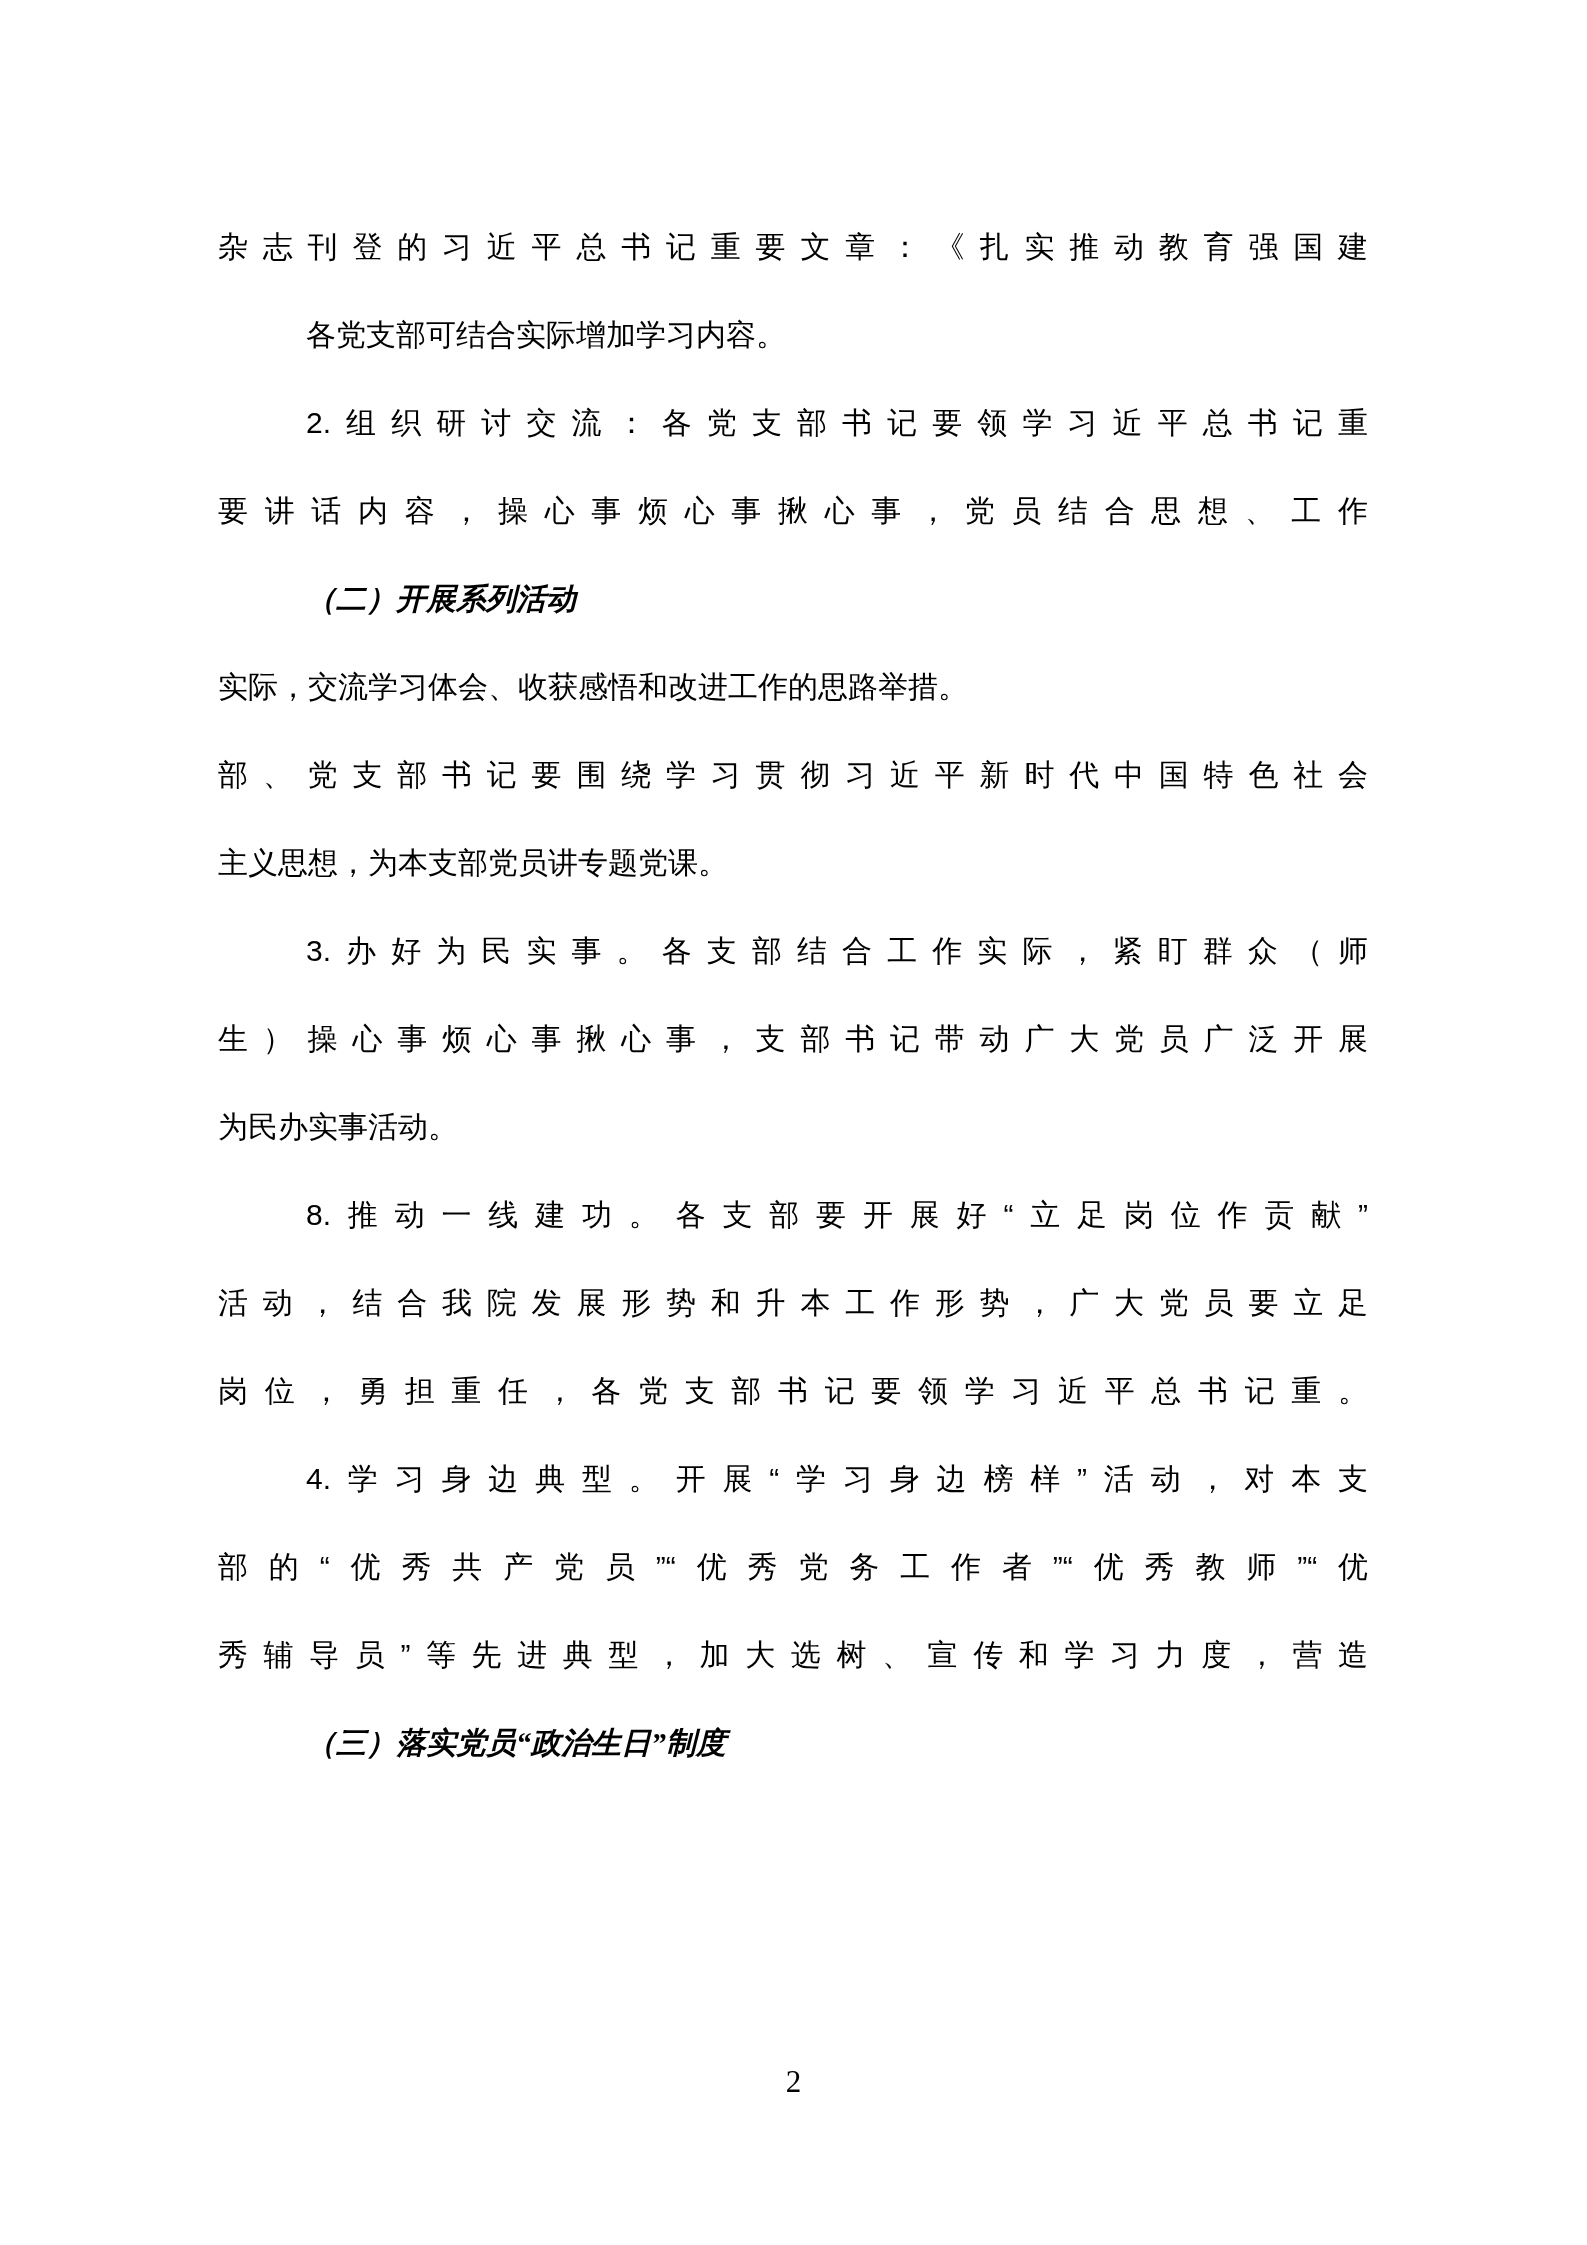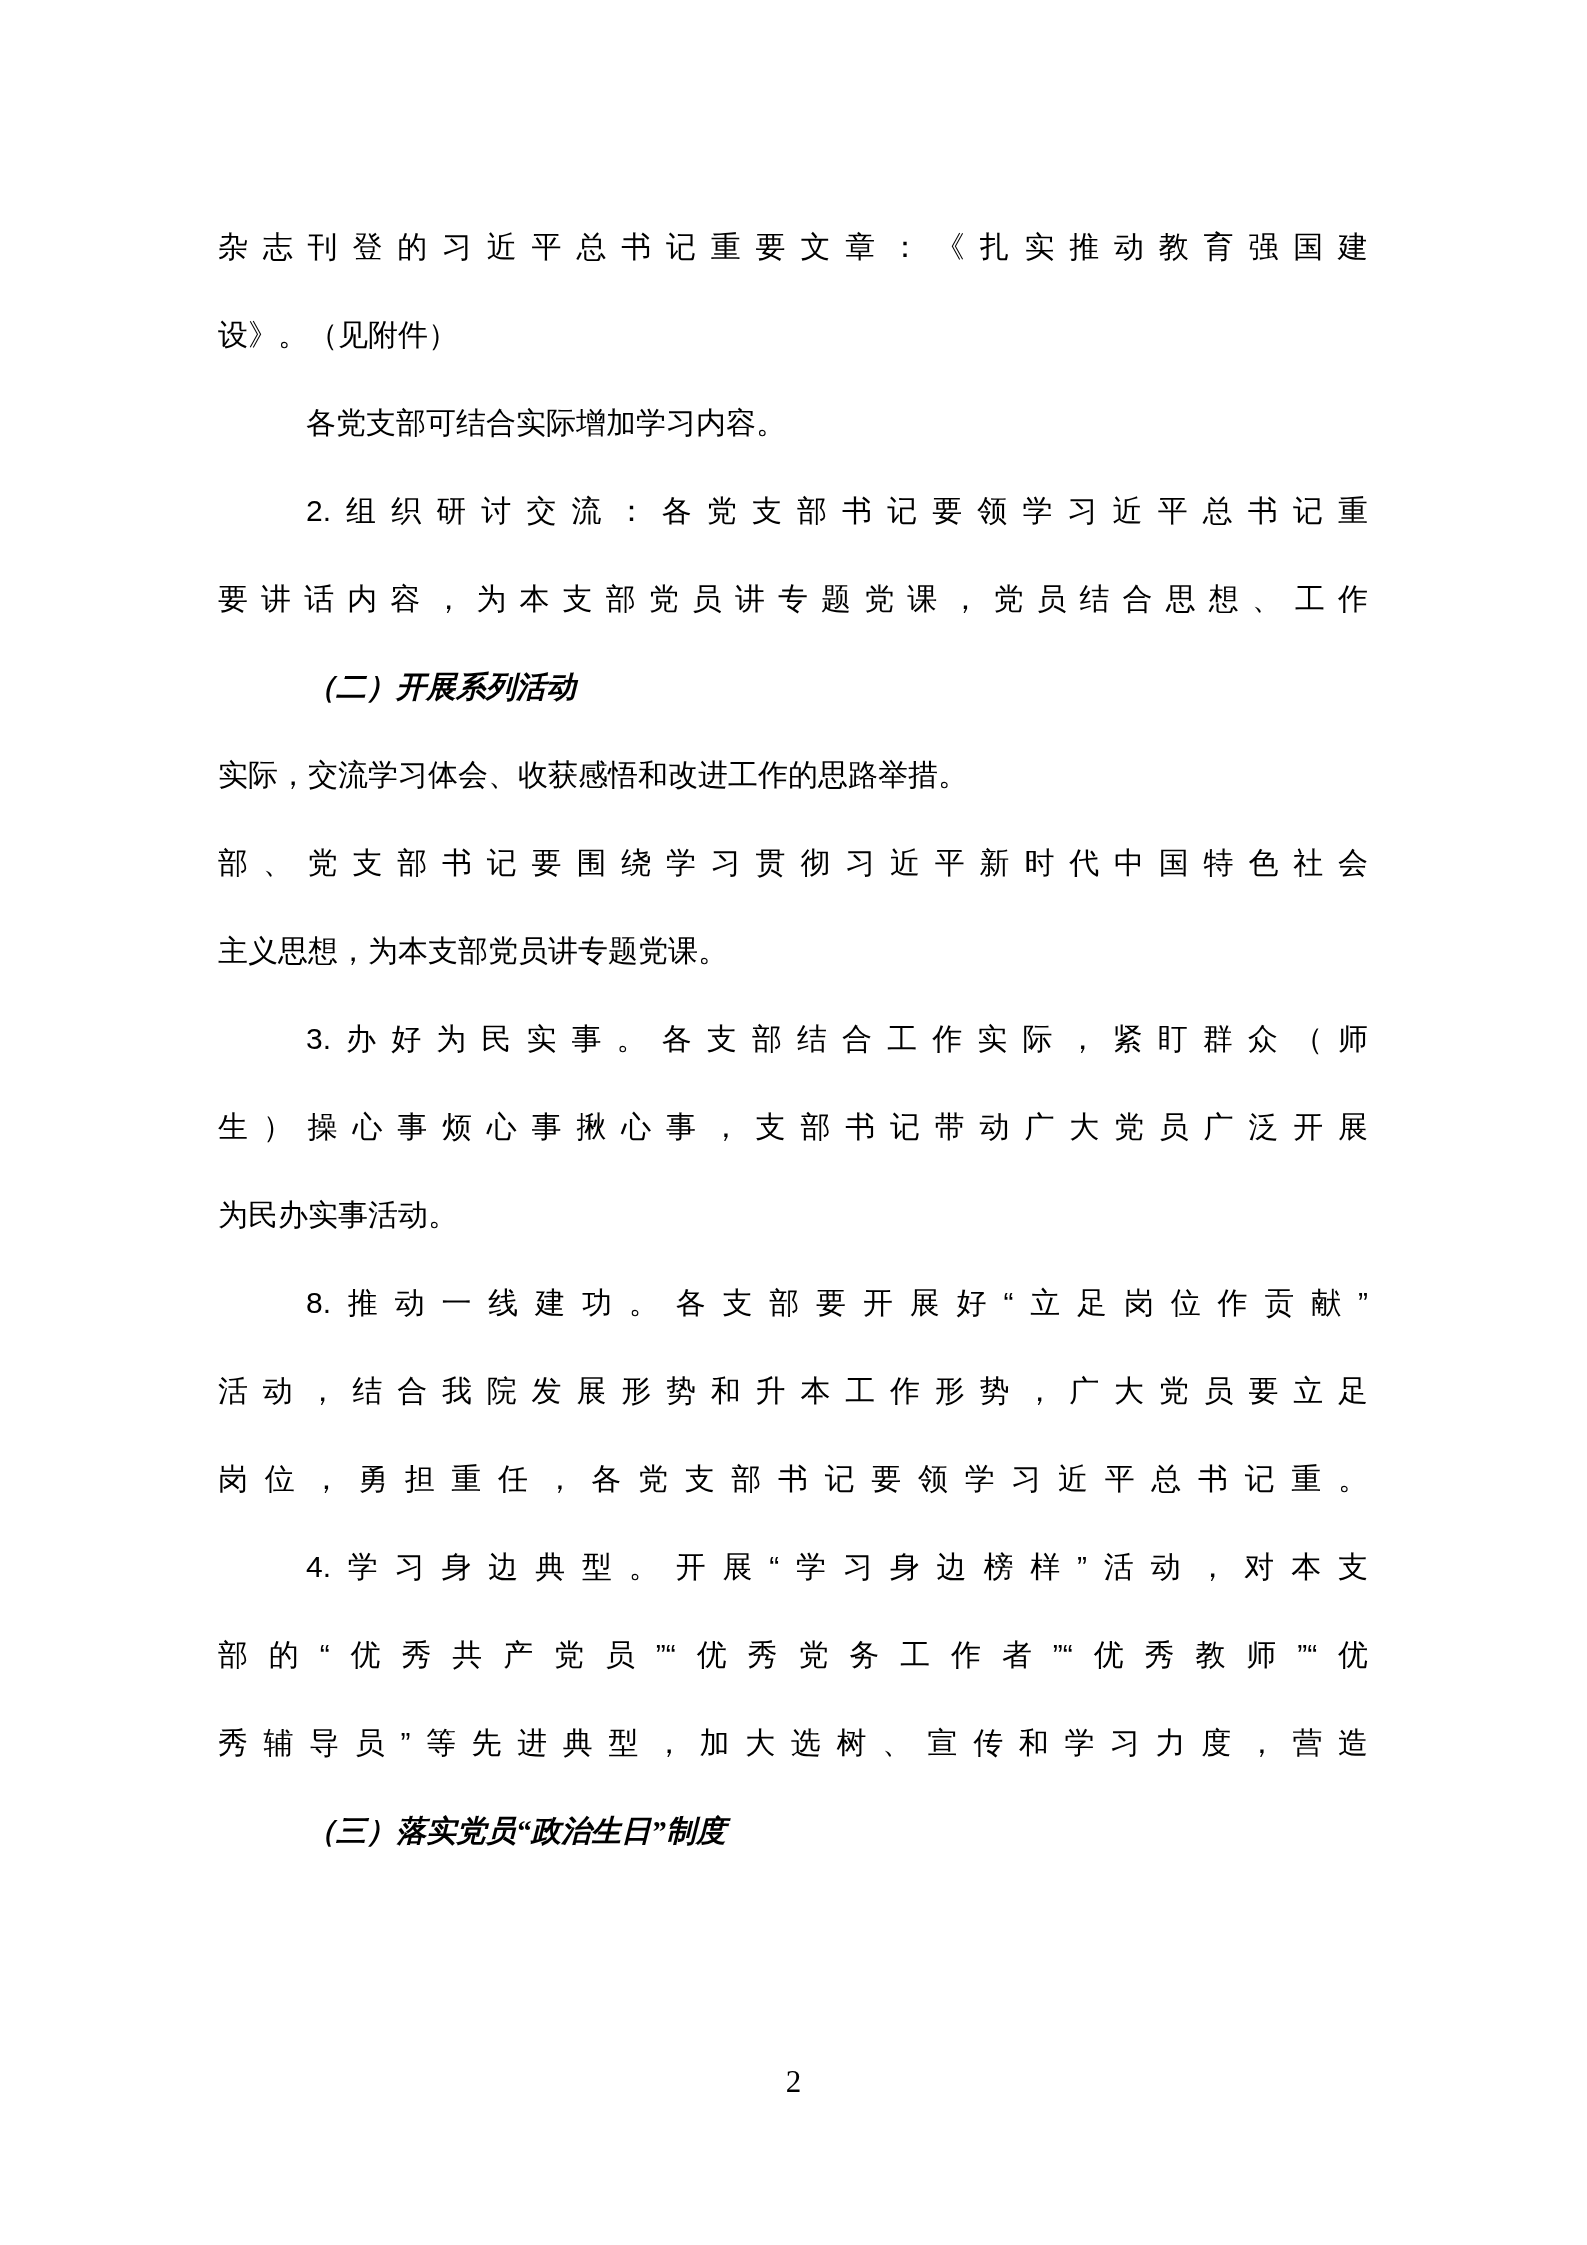--- a/index.html
+++ b/index.html
@@ -54,24 +54,23 @@
     line-height: 40px;
     color: var(--ink, #000000);
   }
 </style>
 </head>
 <body>
 
 <div class="page">
   <div class="text-block">
       <div class="line fill">杂志刊登的习近平总书记重要文章：《扎实推动教育强国建</div>
-      <div class="line">设》。（见附件）</div>
       <div class="line first">各党支部可结合实际增加学习内容。</div>
       <div class="line fill first">2.组织研讨交流：各党支部书记要领学习近平总书记重</div>
-      <div class="line fill">要讲话内容，为本支部党员讲专题党课，党员结合思想、工作</div>
+      <div class="line fill">要讲话内容，操心事烦心事揪心事，党员结合思想、工作</div>
       <div class="line first heading">（二）开展系列活动</div>
       <div class="line">实际，交流学习体会、收获感悟和改进工作的思路举措。</div>
       <div class="line fill">部、党支部书记要围绕学习贯彻习近平新时代中国特色社会</div>
       <div class="line">主义思想，为本支部党员讲专题党课。</div>
       <div class="line fill first">3.办好为民实事。各支部结合工作实际，紧盯群众（师</div>
       <div class="line fill">生）操心事烦心事揪心事，支部书记带动广大党员广泛开展</div>
       <div class="line">为民办实事活动。</div>
       <div class="line fill first">8.推动一线建功。各支部要开展好“立足岗位作贡献”</div>
       <div class="line fill">活动，结合我院发展形势和升本工作形势，广大党员要立足</div>
       <div class="line fill">岗位，勇担重任，各党支部书记要领学习近平总书记重。</div>

